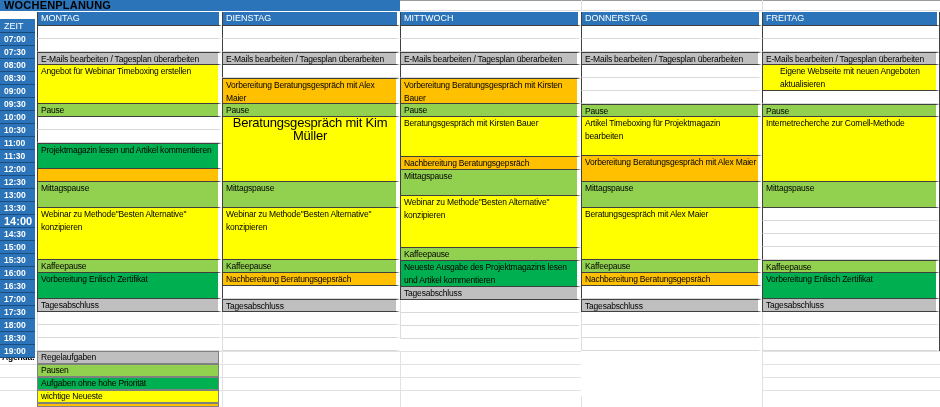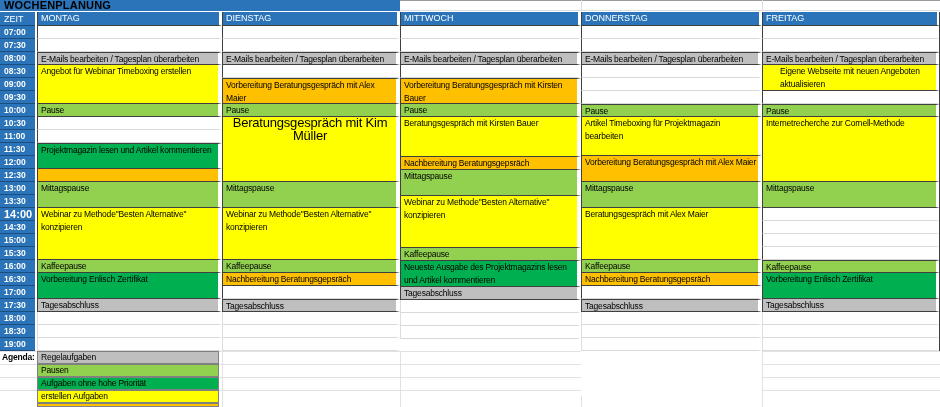--- a/index.html
+++ b/index.html
@@ -31,21 +31,21 @@
     <div style="position: absolute; left: 581px; top: 0px; width: 1px; height: 11px; background: rgb(221, 221, 221);"></div>
     <div style="position: absolute; left: 762px; top: 0px; width: 1px; height: 11px; background: rgb(221, 221, 221);"></div>
     <div style="position: absolute; left: 0px; top: 351px; width: 940px; height: 1px; background: rgb(226, 226, 226);"></div>
     <div style="position: absolute; left: 0px; top: 364px; width: 940px; height: 1px; background: rgb(226, 226, 226);"></div>
     <div style="position: absolute; left: 0px; top: 377px; width: 940px; height: 1px; background: rgb(226, 226, 226);"></div>
     <div style="position: absolute; left: 0px; top: 390px; width: 940px; height: 1px; background: rgb(226, 226, 226);"></div>
     <div style="position: absolute; left: 222px; top: 351px; width: 1px; height: 56px; background: rgb(226, 226, 226);"></div>
     <div style="position: absolute; left: 400px; top: 351px; width: 1px; height: 56px; background: rgb(226, 226, 226);"></div>
     <div style="position: absolute; left: 581px; top: 351px; width: 1px; height: 56px; background: rgb(226, 226, 226);"></div>
     <div style="position: absolute; left: 762px; top: 351px; width: 1px; height: 56px; background: rgb(226, 226, 226);"></div>
-    <div style="position: absolute; left: 0px; top: 12px; width: 35px; height: 339px; background: rgb(43, 116, 185);">
+    <div style="position: absolute; left: 0px; top: 19px; width: 35px; height: 339px; background: rgb(43, 116, 185);">
       <div style="height: 14px; box-sizing: border-box; color: rgb(255, 255, 255); font-size: 9px; line-height: 14px; padding-left: 4px; border-bottom: 1px solid rgb(23, 73, 122); overflow: hidden;">ZEIT</div>
       <div style="height: 13px; box-sizing: border-box; color: rgb(255, 255, 255); font-size: 8.5px; font-weight: bold; line-height: 12px; padding-left: 4px; border-bottom: 1px solid rgb(27, 78, 127); overflow: hidden;">07:00</div>
       <div style="height: 13px; box-sizing: border-box; color: rgb(255, 255, 255); font-size: 8.5px; font-weight: bold; line-height: 12px; padding-left: 4px; border-bottom: 1px solid rgb(27, 78, 127); overflow: hidden;">07:30</div>
       <div style="height: 13px; box-sizing: border-box; color: rgb(255, 255, 255); font-size: 8.5px; font-weight: bold; line-height: 12px; padding-left: 4px; border-bottom: 1px solid rgb(27, 78, 127); overflow: hidden;">08:00</div>
       <div style="height: 13px; box-sizing: border-box; color: rgb(255, 255, 255); font-size: 8.5px; font-weight: bold; line-height: 12px; padding-left: 4px; border-bottom: 1px solid rgb(27, 78, 127); overflow: hidden;">08:30</div>
       <div style="height: 13px; box-sizing: border-box; color: rgb(255, 255, 255); font-size: 8.5px; font-weight: bold; line-height: 12px; padding-left: 4px; border-bottom: 1px solid rgb(27, 78, 127); overflow: hidden;">09:00</div>
       <div style="height: 13px; box-sizing: border-box; color: rgb(255, 255, 255); font-size: 8.5px; font-weight: bold; line-height: 12px; padding-left: 4px; border-bottom: 1px solid rgb(27, 78, 127); overflow: hidden;">09:30</div>
       <div style="height: 13px; box-sizing: border-box; color: rgb(255, 255, 255); font-size: 8.5px; font-weight: bold; line-height: 12px; padding-left: 4px; border-bottom: 1px solid rgb(27, 78, 127); overflow: hidden;">10:00</div>
       <div style="height: 13px; box-sizing: border-box; color: rgb(255, 255, 255); font-size: 8.5px; font-weight: bold; line-height: 12px; padding-left: 4px; border-bottom: 1px solid rgb(27, 78, 127); overflow: hidden;">10:30</div>
       <div style="height: 13px; box-sizing: border-box; color: rgb(255, 255, 255); font-size: 8.5px; font-weight: bold; line-height: 12px; padding-left: 4px; border-bottom: 1px solid rgb(27, 78, 127); overflow: hidden;">11:00</div>
@@ -163,15 +163,15 @@
       <div style="height: 26px; box-sizing: border-box; background: rgb(0, 176, 80); border-left: 1px solid rgb(63, 63, 63); border-right: 4px solid rgb(255, 255, 255); border-bottom: 1px solid rgb(63, 63, 63); padding: 0px 2px 0px 3px; font-size: 8.5px; letter-spacing: -0.2px; color: rgb(0, 0, 0); overflow: hidden; line-height: 12.7px;">Vorbereitung Enlisch Zertifikat</div>
       <div style="height: 13px; box-sizing: border-box; background: rgb(191, 191, 191); border-left: 1px solid rgb(63, 63, 63); border-right: 4px solid rgb(255, 255, 255); border-bottom: 1px solid rgb(63, 63, 63); padding: 0px 2px 0px 3px; font-size: 8.5px; letter-spacing: -0.2px; color: rgb(0, 0, 0); overflow: hidden; line-height: 12px; white-space: nowrap;">Tagesabschluss</div>
       <div style="height: 13px; box-sizing: border-box; background: rgb(255, 255, 255); border-left: 1px solid rgb(221, 221, 221); border-right: 4px solid rgb(255, 255, 255); border-bottom: 1px solid rgb(217, 217, 217); padding: 0px 2px 0px 3px; font-size: 8.5px; letter-spacing: -0.2px; color: rgb(0, 0, 0); overflow: hidden; line-height: 12px; white-space: nowrap;"></div>
       <div style="height: 13px; box-sizing: border-box; background: rgb(255, 255, 255); border-left: 1px solid rgb(221, 221, 221); border-right: 4px solid rgb(255, 255, 255); border-bottom: 1px solid rgb(217, 217, 217); padding: 0px 2px 0px 3px; font-size: 8.5px; letter-spacing: -0.2px; color: rgb(0, 0, 0); overflow: hidden; line-height: 12px; white-space: nowrap;"></div>
       <div style="height: 13px; box-sizing: border-box; background: rgb(255, 255, 255); border-left: 1px solid rgb(221, 221, 221); border-right: 4px solid rgb(255, 255, 255); border-bottom: 1px solid rgb(217, 217, 217); padding: 0px 2px 0px 3px; font-size: 8.5px; letter-spacing: -0.2px; color: rgb(0, 0, 0); overflow: hidden; line-height: 12px; white-space: nowrap;"></div>
     </div>
     <div style="position: absolute; left: 939px; top: 12px; width: 1px; height: 339px; background: rgb(63, 63, 63);"></div>
     <div style="position: absolute; left: 37px; top: 351px; width: 182px; height: 13px; box-sizing: border-box; background: rgb(191, 191, 191); border: 1px solid rgb(128, 128, 128); font-size: 8.5px; line-height: 11px; letter-spacing: -0.2px; padding-left: 3px; overflow: hidden; white-space: nowrap;">Regelaufgaben</div>
     <div style="position: absolute; left: 37px; top: 364px; width: 182px; height: 13px; box-sizing: border-box; background: rgb(146, 208, 80); border: 1px solid rgb(128, 128, 128); font-size: 8.5px; line-height: 11px; letter-spacing: -0.2px; padding-left: 3px; overflow: hidden; white-space: nowrap;">Pausen</div>
     <div style="position: absolute; left: 37px; top: 377px; width: 182px; height: 13px; box-sizing: border-box; background: rgb(0, 176, 80); border: 1px solid rgb(128, 128, 128); font-size: 8.5px; line-height: 11px; letter-spacing: -0.2px; padding-left: 3px; overflow: hidden; white-space: nowrap;">Aufgaben ohne hohe Priorität</div>
-    <div style="position: absolute; left: 37px; top: 390px; width: 182px; height: 13px; box-sizing: border-box; background: rgb(255, 255, 0); border: 1px solid rgb(128, 128, 128); font-size: 8.5px; line-height: 11px; letter-spacing: -0.2px; padding-left: 3px; overflow: hidden; white-space: nowrap;">erstellen Aufgaben</div>
+    <div style="position: absolute; left: 37px; top: 390px; width: 182px; height: 13px; box-sizing: border-box; background: rgb(255, 255, 0); border: 1px solid rgb(128, 128, 128); font-size: 8.5px; line-height: 11px; letter-spacing: -0.2px; padding-left: 3px; overflow: hidden; white-space: nowrap;">wichtige Neueste</div>
     <div style="position: absolute; left: 37px; top: 403px; width: 182px; height: 4px; box-sizing: border-box; background: rgb(255, 192, 0); border: 1px solid rgb(128, 128, 128); font-size: 8.5px; line-height: 11px; letter-spacing: -0.2px; padding-left: 3px; overflow: hidden; white-space: nowrap;"></div>
   </div>
 
 </body></html>

